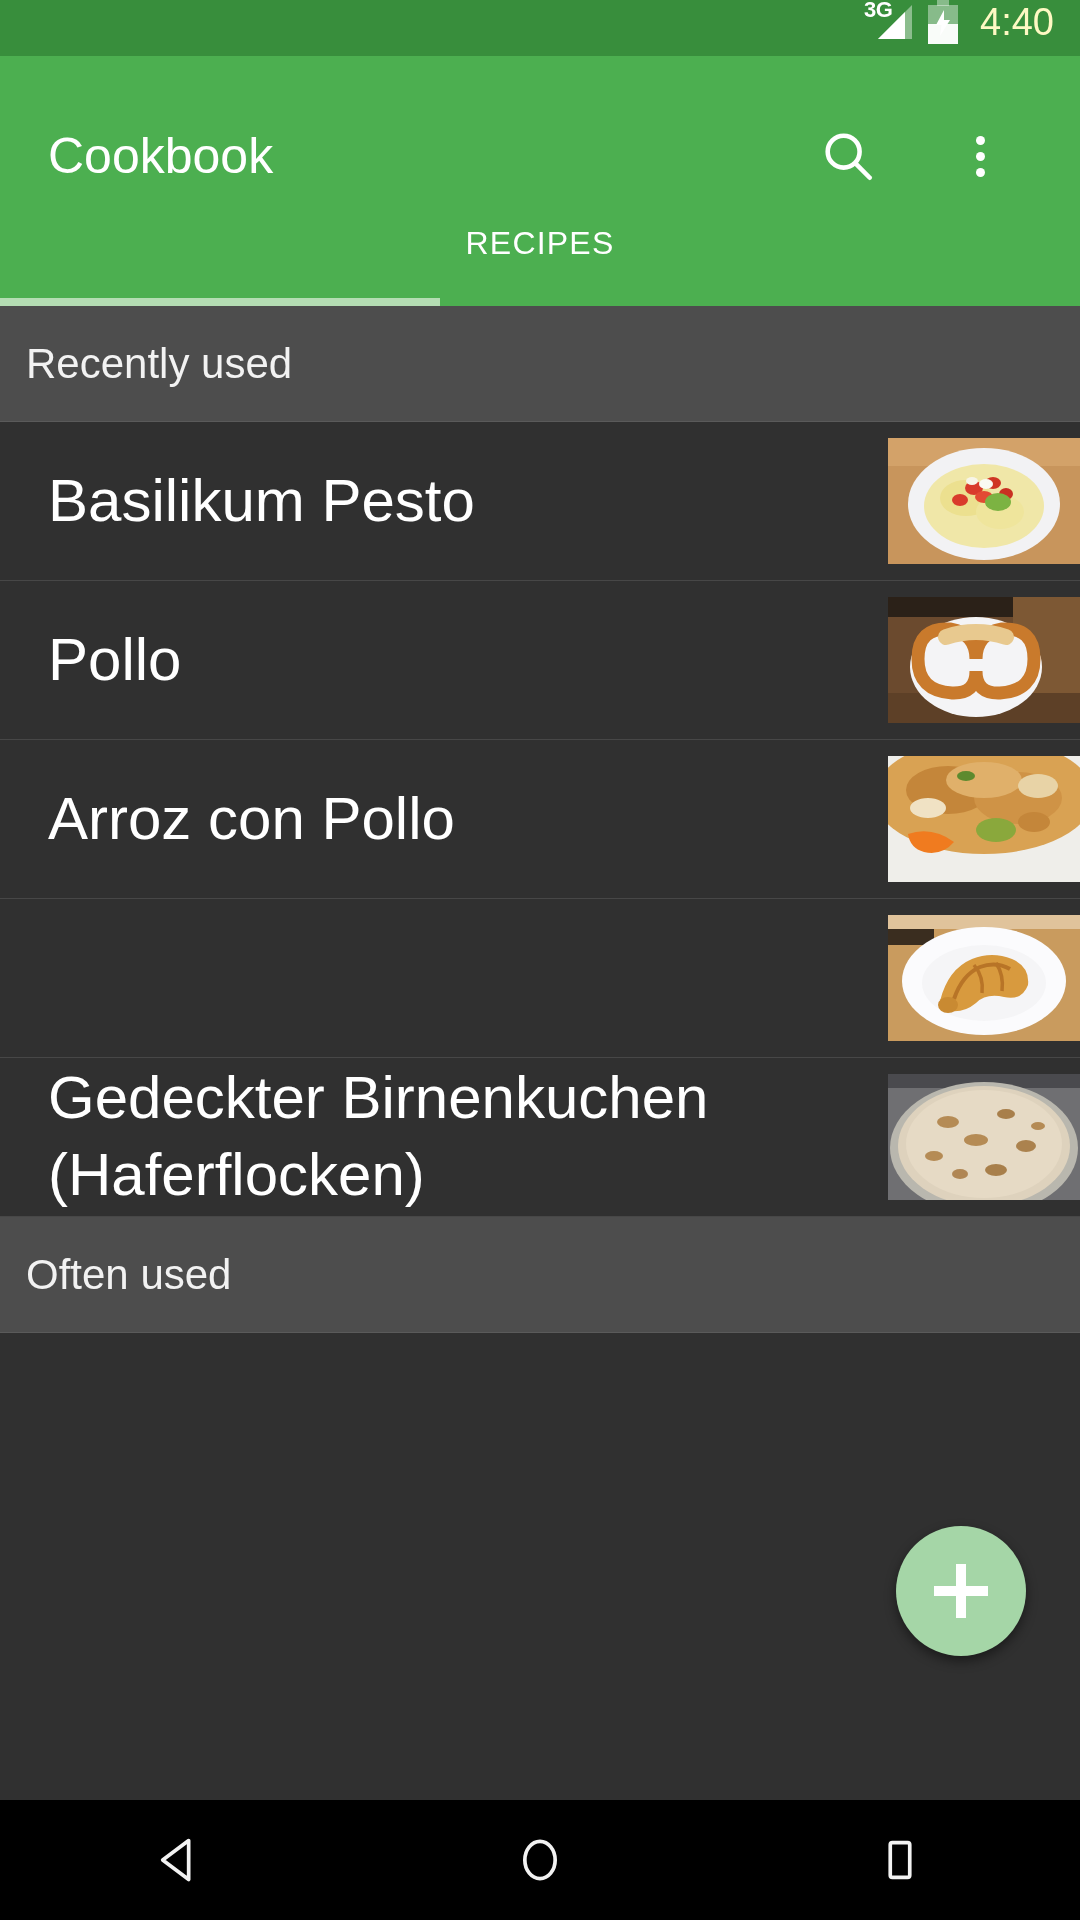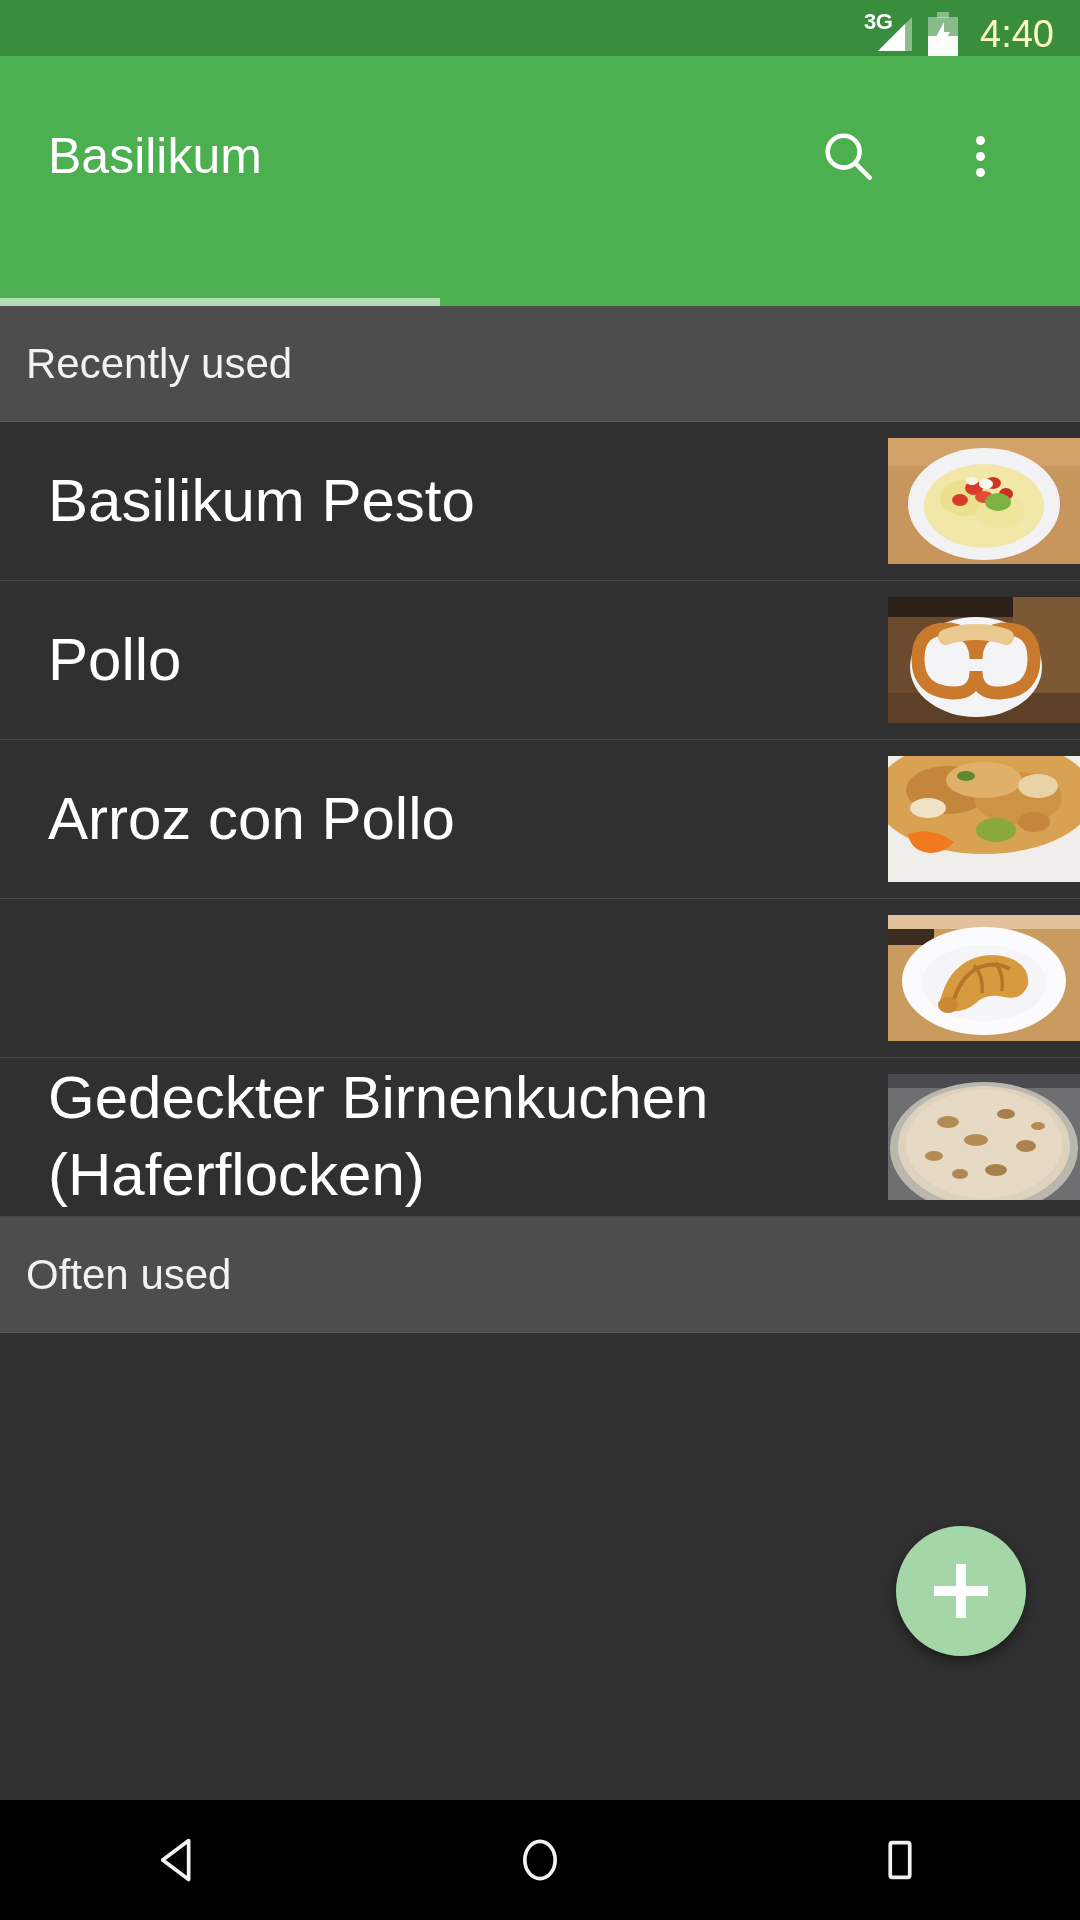--- a/index.html
+++ b/index.html
@@ -23,21 +23,21 @@
   }
 
   
   .status-bar {
     position: absolute;
     top: 0; left: 0;
     width: 1080px;
     height: 56px;
     background: #388e3c;
     display: flex;
-    align-items: flex-end;
+    align-items: flex-start;
     justify-content: flex-end;
     padding-right: 26px;
     box-sizing: border-box;
   }
   .status-icons {
     display: flex;
     align-items: center;
     gap: 16px;
   }
   .signal-icon {
@@ -299,36 +299,37 @@
         <div class="battery-fill"></div>
         <svg class="bolt" viewBox="0 0 16 26">
           <polygon points="9,0 1,15 6.5,15 5,26 15,10 9,10" fill="#ffffff"></polygon>
         </svg>
       </div>
       <div class="clock">4:40</div>
     </div>
   </div>
 
   <div class="app-bar">
-    <div class="app-title">Basilikum</div>
+    <div class="app-title">Cookbook</div>
 
     <div class="search-btn">
       <svg width="58" height="58" viewBox="0 0 24 24">
         <circle cx="10.2" cy="10.2" r="6.6" fill="none" stroke="#ffffff" stroke-width="1.9"></circle>
         <line x1="15.2" y1="15.2" x2="21" y2="21" stroke="#ffffff" stroke-width="1.9" stroke-linecap="round"></line>
       </svg>
     </div>
 
     <div class="overflow-btn">
       <span class="dot"></span>
       <span class="dot"></span>
       <span class="dot"></span>
     </div>
 
     <div class="tab-bar">
+      <div class="tab active">RECIPES</div>
       <div class="tab-indicator"></div>
     </div>
   </div>
 
   <div class="list">
 
     <div class="section-header">
       <span class="section-header-label">Recently used</span>
     </div>
 

